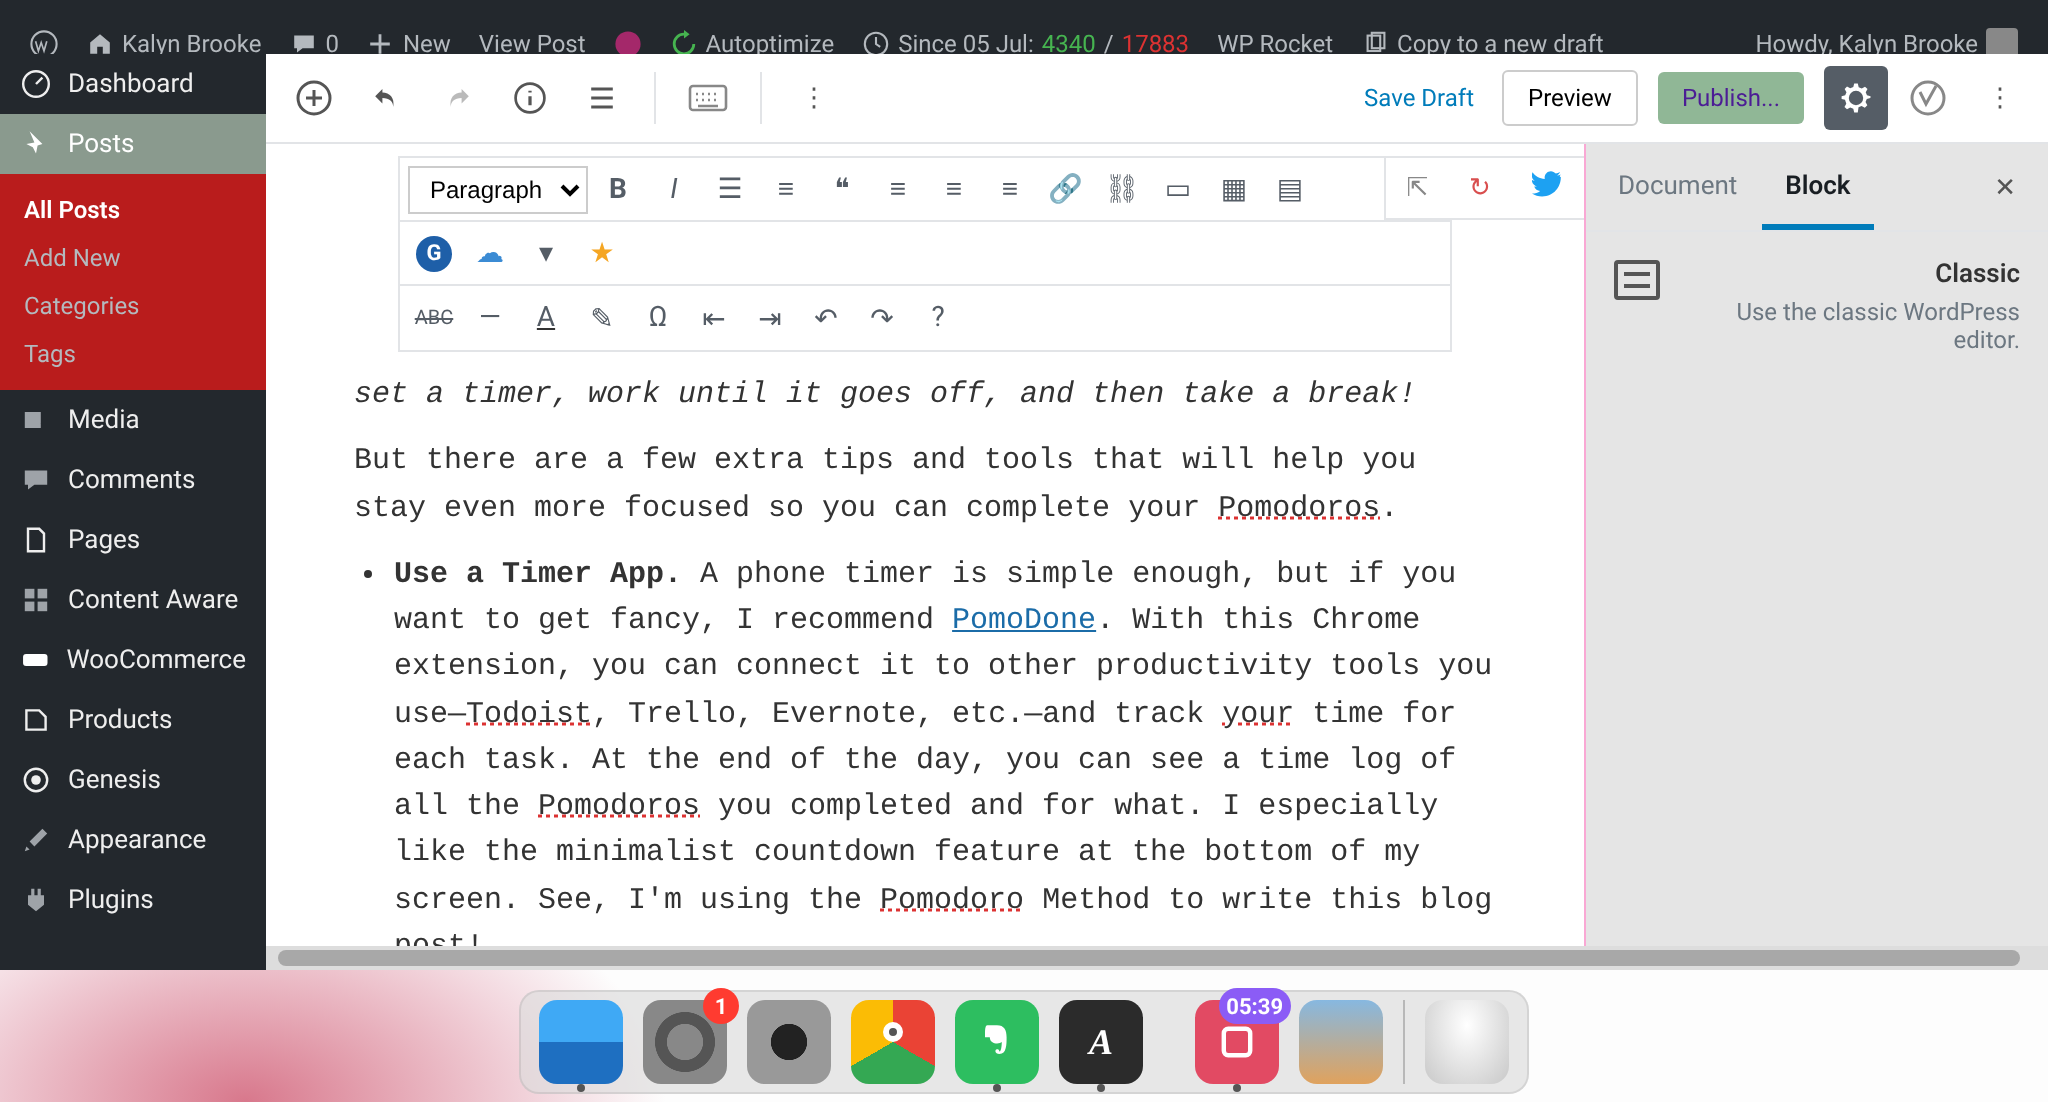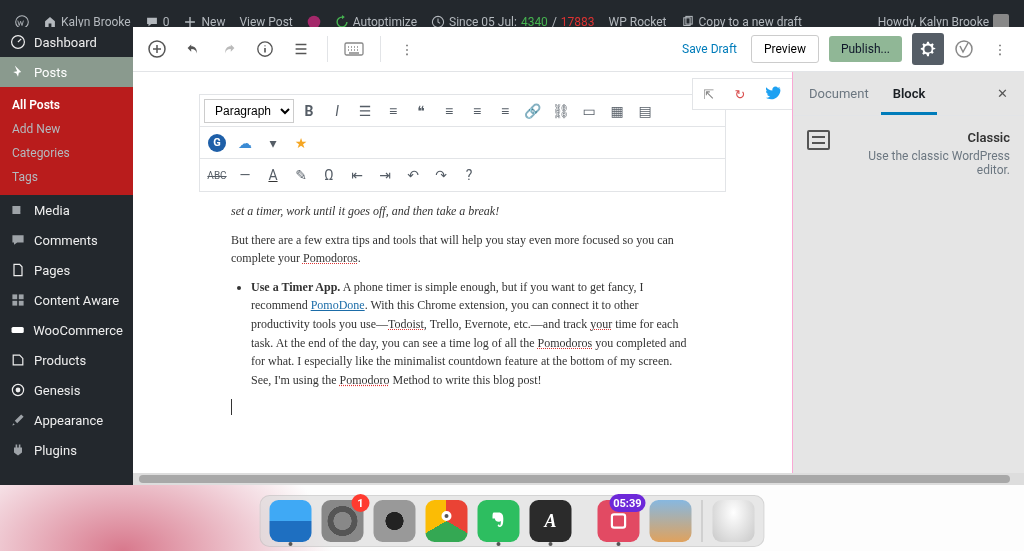--- a/index.html
+++ b/index.html
@@ -101,42 +101,42 @@
   }
   .editor-header .sep {
     width: 1px; height: 26px; background: #e2e4e7; margin: 0 6px;
   }
   .editor-header .spacer { flex: 1; }
   .editor-header .save-draft { color: #007cba; font-size: 12px; padding: 0 10px; }
   .editor-header .preview {
     border: 1px solid #ccc; padding: 6px 12px; font-size: 12px; border-radius: 3px;
   }
   .editor-header .publish {
-    background: #90b796; color: #0f172a; padding: 6px 12px; font-size: 12px;
+    background: #90b796; color: #4c1d95; padding: 6px 12px; font-size: 12px;
     border-radius: 3px; margin: 0 6px;
   }
   .editor-header .gear {
     background: #555d66; color: #fff; width: 32px; height: 32px;
     display: flex; align-items: center; justify-content: center; border-radius: 3px;
   }
 
   .editor-body {
     flex: 1;
     display: flex;
     overflow: hidden;
   }
 
   .content-col {
     flex: 1;
     overflow: hidden;
     position: relative;
   }
 
   .toolbar-wrap {
-    margin: 22px 66px 0;
+    margin: 6px 66px 0;
     border: 1px solid #e2e4e7;
     background: #fff;
   }
   .toolbar-row {
     display: flex;
     align-items: center;
     height: 32px;
     border-bottom: 1px solid #e2e4e7;
     padding: 0 4px;
     gap: 2px;
@@ -167,23 +167,23 @@
     border: 1px solid #e2e4e7;
     border-right: none;
     height: 32px;
     display: flex;
     align-items: center;
     justify-content: space-around;
     background: #fff;
   }
 
   .content-area {
-    padding: 0px 98px 10px;
-    font-family: Liberation Serif, serif;
-    font-size: 12px;
+    padding: 0px 44px 10px;
+    font-family: Liberation Mono, monospace;
+    font-size: 15px;
     line-height: 1.55;
     color: #333;
   }
   .content-area p { margin: 10px 0; }
   .content-area .italic { font-style: italic; }
   .content-area ul { margin: 10px 0 10px 20px; }
   .content-area li { margin: 6px 0; }
   .content-area .bold { font-weight: bold; }
   .content-area .link { color: #1b6ca8; text-decoration: underline; }
   .spell { text-decoration: underline dotted #dc3232; }
@@ -639,21 +639,21 @@
     <div class="app evernote dot">
       <svg width="24" height="24" viewBox="0 0 20 20">
           <path fill="#fff" d="M6 3h4c3 0 4 2 4 5s0 7-3 7c-2 0-2-2-1-2s1 1 1 1c1 0 1-4 1-4-1 1-5 1-5-2H5c0-3 0-5 1-5z"></path>
         </svg>
     </div>
     <div class="app adobe dot">
         <span>A</span>
       </div>
     <div class="app" style="width:6px;background:transparent"></div>
     <div class="app pomo-app dot">
-      <div class="badge" style="background:#6d28d9">05:39</div>
+      <div class="badge" style="background:#8b5cf6">05:39</div>
       <svg width="22" height="22" viewBox="0 0 20 20">
           <rect x="4" y="4" width="12" height="12" rx="2" fill="none" stroke="#fff" stroke-width="2"></rect>
         </svg>
     </div>
     <div class="app photos-app"></div>
     <div class="sep"></div>
     <div class="app trash"></div>
   </div>
 </div>
 

